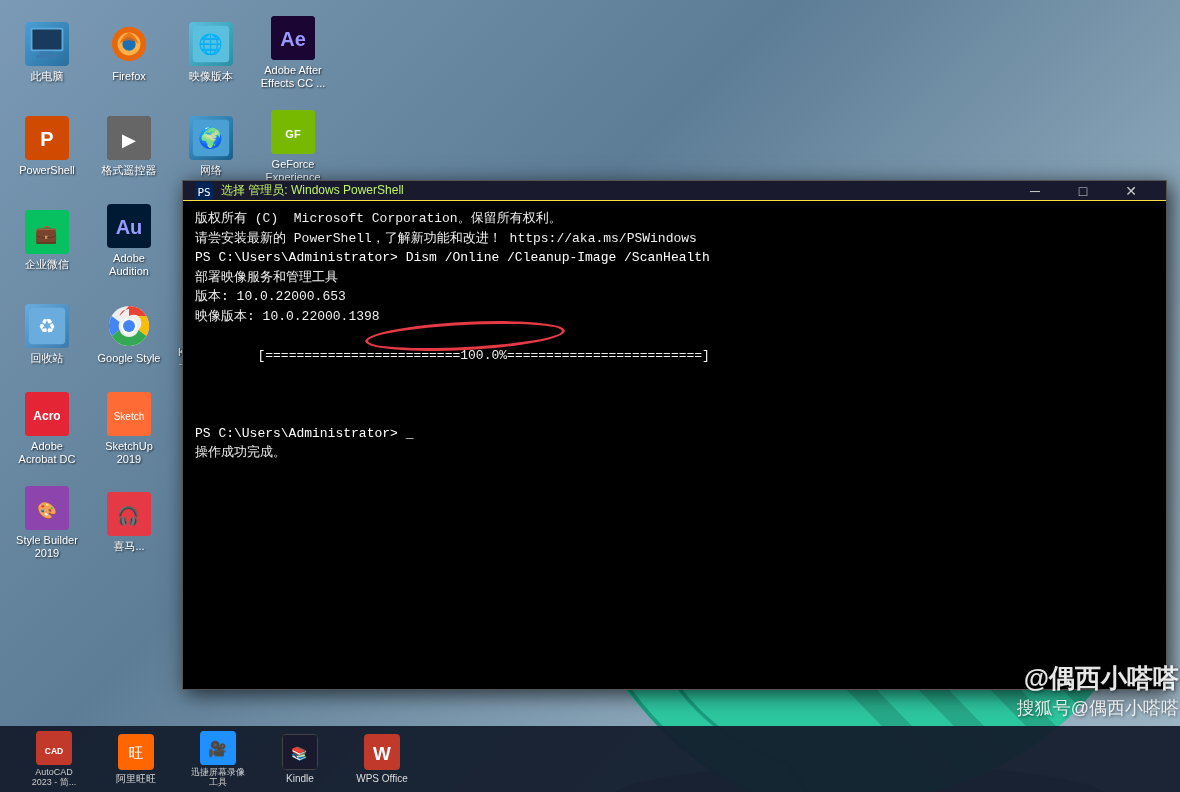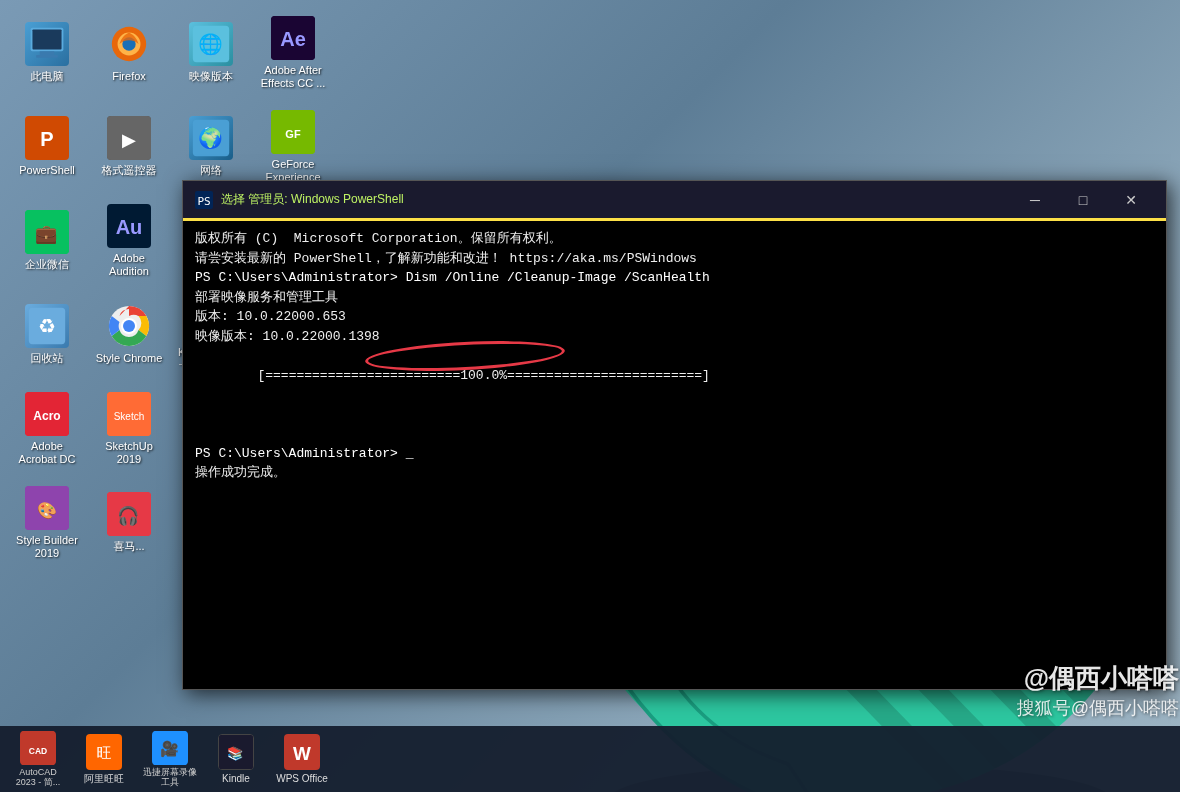--- a/index.html
+++ b/index.html
@@ -78,26 +78,26 @@
       background: #000;
       border: 1px solid #555;
       box-shadow: 4px 4px 20px rgba(0,0,0,0.7);
       display: flex;
       flex-direction: column;
       z-index: 10;
     }
 
     .ps-titlebar {
       background: #1a1a2e;
-      height: 40px;
+      height: 20px;
       display: flex;
       align-items: center;
       padding: 0 12px;
       flex-shrink: 0;
-      border-bottom: 3px solid #fde047;
+      border-bottom: 1px solid #fde047;
     }
 
     .ps-title-icon {
       width: 18px;
       height: 18px;
       margin-right: 8px;
       display: flex;
       align-items: center;
       justify-content: center;
     }
@@ -158,20 +158,21 @@
       width: 60px;
       height: 58px;
       display: flex;
       flex-direction: column;
       align-items: center;
       justify-content: center;
       gap: 3px;
       cursor: pointer;
       border-radius: 4px;
       padding: 4px 2px;
+      margin-left: 16px;
     }
 
     .taskbar-icon-img {
       width: 36px;
       height: 36px;
       border-radius: 4px;
       display: flex;
       align-items: center;
       justify-content: center;
       font-size: 22px;
@@ -356,21 +357,21 @@
 
           <path d="M22 2 A20 20 0 0 1 39.3 12 L31.5 12 A10 10 0 0 0 22 12Z" fill="#ea4335"></path>
           <path d="M39.3 12 A20 20 0 0 1 39.3 32 L31.5 26 A10 10 0 0 0 31.5 12Z" fill="#fbbc05"></path>
           <path d="M39.3 32 A20 20 0 0 1 4.7 32 L12.5 26 A10 10 0 0 0 31.5 26Z" fill="#34a853"></path>
           <path d="M4.7 32 A20 20 0 0 1 4.7 12 L12.5 18 A10 10 0 0 0 12.5 26Z" fill="#4285f4"></path>
           <path d="M22 2 L31.5 12 A10 10 0 0 0 12.5 12Z" fill="#ea4335"></path>
           <circle cx="22" cy="22" r="8" fill="white"></circle>
           <circle cx="22" cy="22" r="6" fill="#4285f4"></circle>
         </svg>
       </div>
-      <span class="icon-label">Style Chrome</span>
+      <span class="icon-label">Google Style</span>
     </div>
 
     <div class="desktop-icon">
       <div class="icon-img" style="background:#ff6b6b;border-radius:8px">
         <svg viewBox="0 0 44 44" style="width:44px;height:44px">
             <rect width="44" height="44" rx="8" fill="#cc2222"></rect>
             <text x="22" y="28" text-anchor="middle" font-size="10" fill="white">KSS</text>
           </svg>
       </div>
       <span class="icon-label">KSS客户态声卡控制面板...</span>

